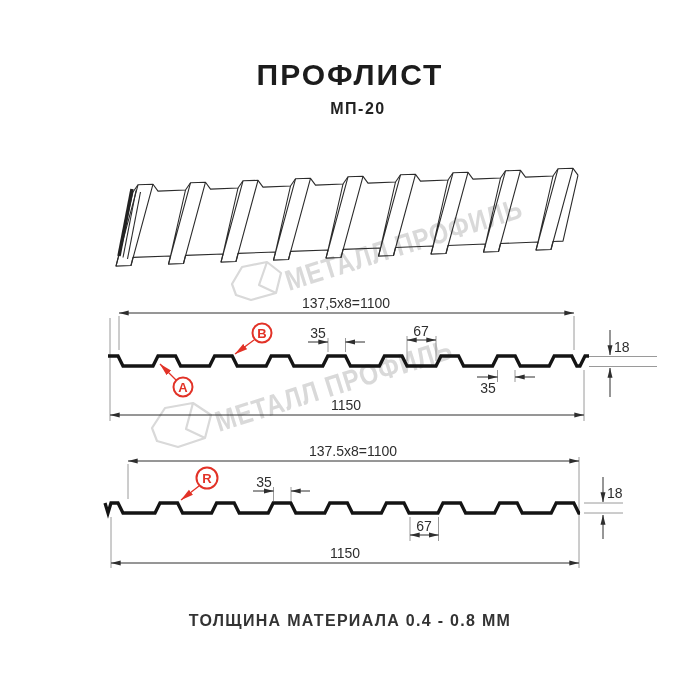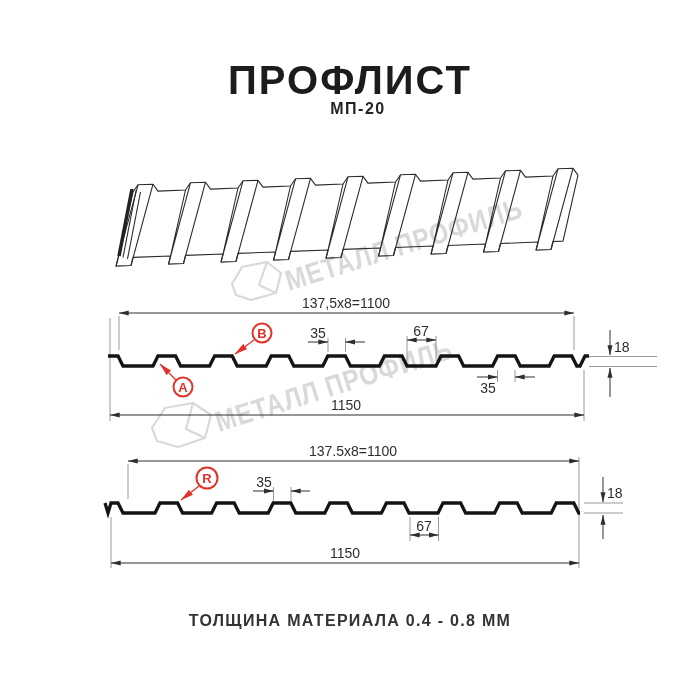--- a/index.html
+++ b/index.html
@@ -1,19 +1,19 @@
 <!DOCTYPE html>
 <html><head>
 <meta charset="utf-8">
 <style>
   html,body{margin:0;padding:0;background:#fff;}
   .page{position:relative;width:700px;height:700px;background:#fff;overflow:hidden;
         font-family:"Liberation Sans",sans-serif;}
   .title{position:absolute;top:58px;left:0;width:700px;margin:0;text-align:center;
-         font-size:40px;font-weight:800;letter-spacing:2px;color:#1c1c1c;}
+         font-size:30px;font-weight:800;letter-spacing:2px;color:#1c1c1c;}
   .subtitle{position:absolute;top:100px;left:8px;width:700px;text-align:center;
             font-size:16px;font-weight:700;letter-spacing:1.5px;color:#222;}
   .caption{position:absolute;top:612px;left:0;width:700px;text-align:center;
            font-size:16px;font-weight:600;letter-spacing:1.3px;color:#333;}
   svg{position:absolute;left:0;top:0;}
   svg text{font-family:"Liberation Sans",sans-serif;}
   .dimtxt{font-size:14px;fill:#2e2e2e;}
   .redtxt{font-size:13px;font-weight:700;fill:#e23227;}
   .wmtext{font-size:29px;font-weight:700;letter-spacing:1px;fill:#d9d9d9;}
   .thin{stroke:#8f8f8f;stroke-width:0.9;}

